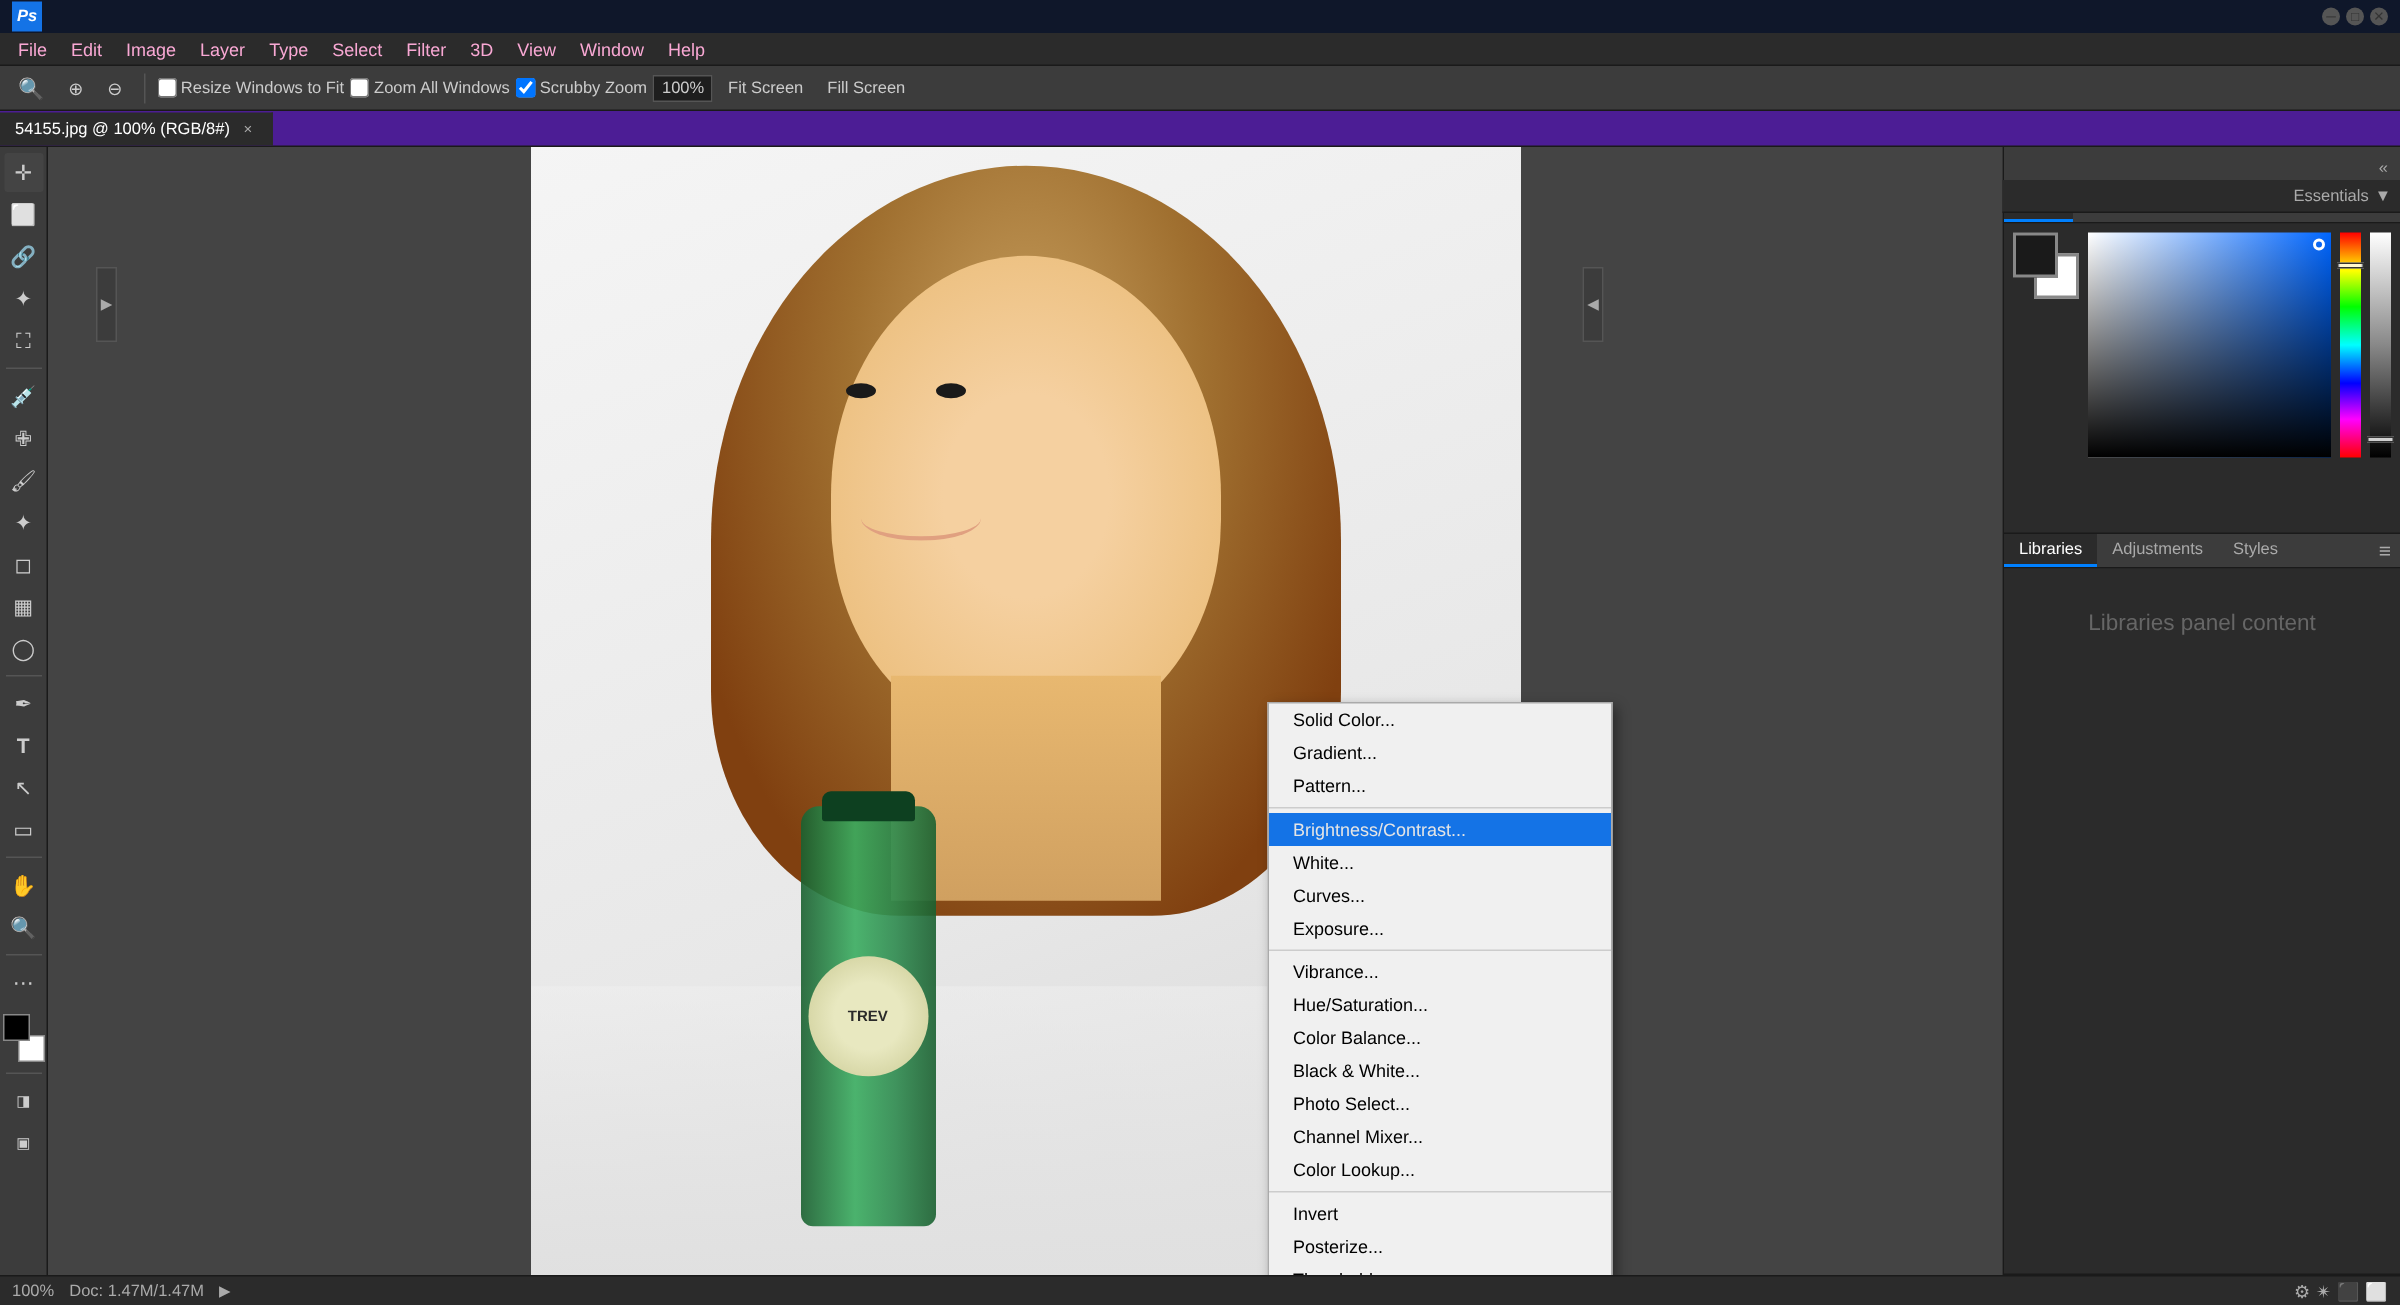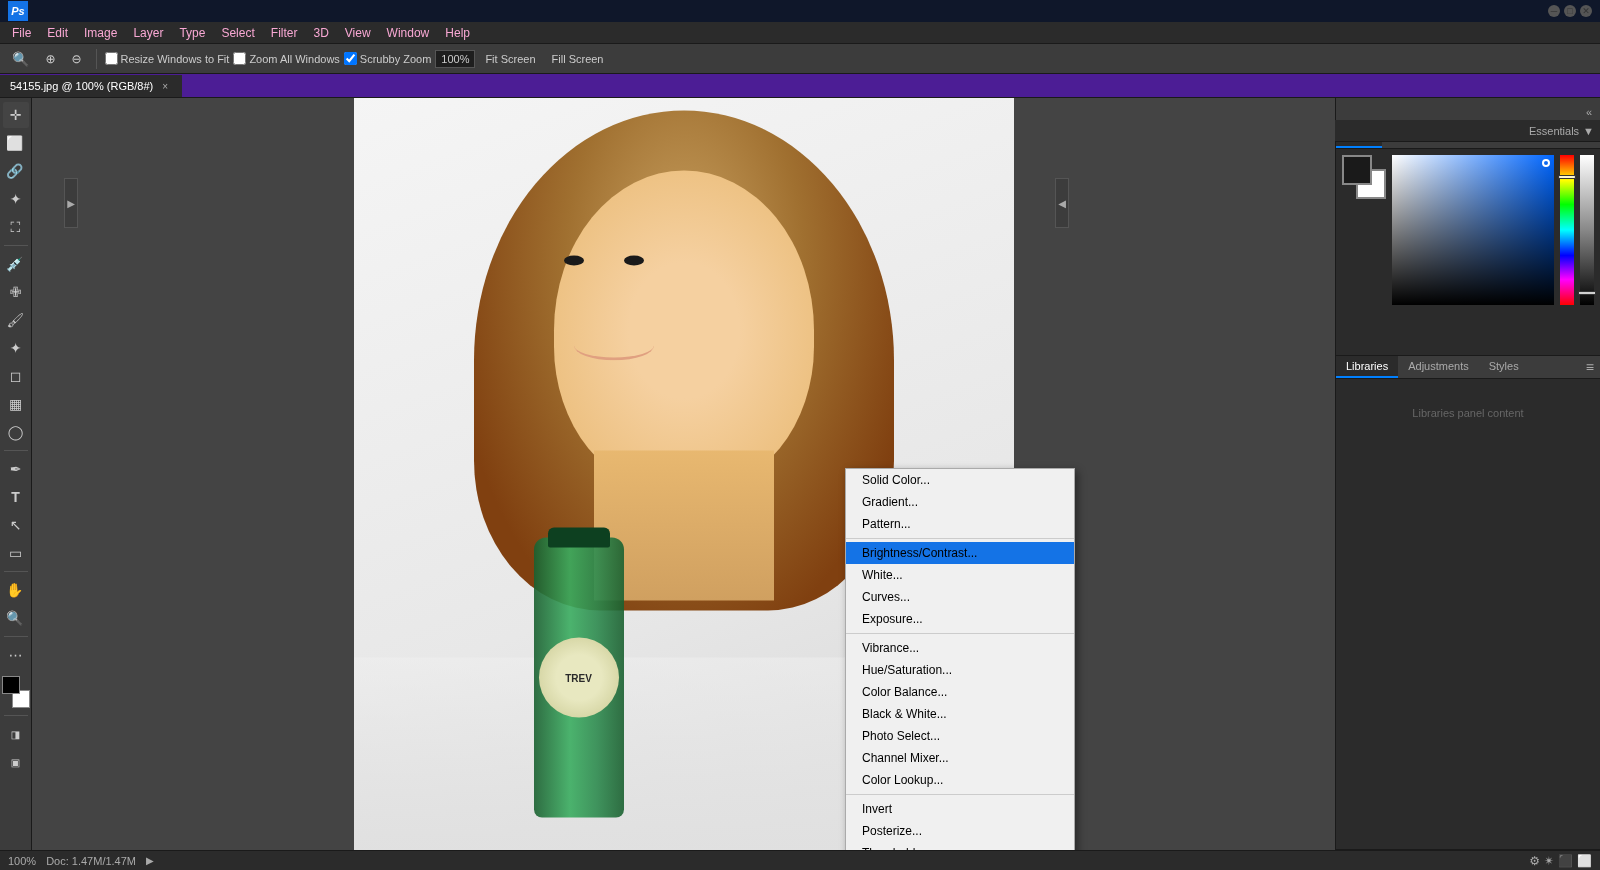--- a/index.html
+++ b/index.html
@@ -303,21 +303,21 @@
     }
     .dropdown-item {
       padding: 4px 16px;
       font-size: 12px;
       color: #000000;
       cursor: pointer;
       white-space: nowrap;
     }
     .dropdown-item.highlighted {
       background: #1473e6;
-      color: #000000;
+      color: #e5e5e5;
     }
     .dropdown-separator {
       height: 1px;
       background: #ccc;
       margin: 3px 0;
     }
 
     
     #status-bar {
       width: 100%;
@@ -549,21 +549,21 @@
 
     <div id="libraries-panel" style="flex:1; overflow:hidden;">
       <div class="panel-tabs">
         <div class="panel-tab-group">
           <div class="panel-tab active">Libraries</div>
           <div class="panel-tab">Adjustments</div>
           <div class="panel-tab">Styles</div>
         </div>
         <div class="panel-options-btn">≡</div>
       </div>
-      <div style="padding:8px; color:#aaa; font-size:11px;">
+      <div style="padding:8px; color:#aaa; font-size:15px;">
         <div style="text-align:center; padding:20px 0; color:#666;">Libraries panel content</div>
       </div>
     </div>
 
     <div style="position:absolute; top:22px; right:0; width:265px; height:22px; background:#2b2b2b; border-bottom:1px solid #1a1a1a; display:flex; align-items:center; justify-content:flex-end; padding:0 6px;">
       <span style="font-size:11px; color:#aaa;">Essentials</span>
       <span style="margin-left:4px; color:#aaa; font-size:11px;">▼</span>
     </div>
   </div>
 

